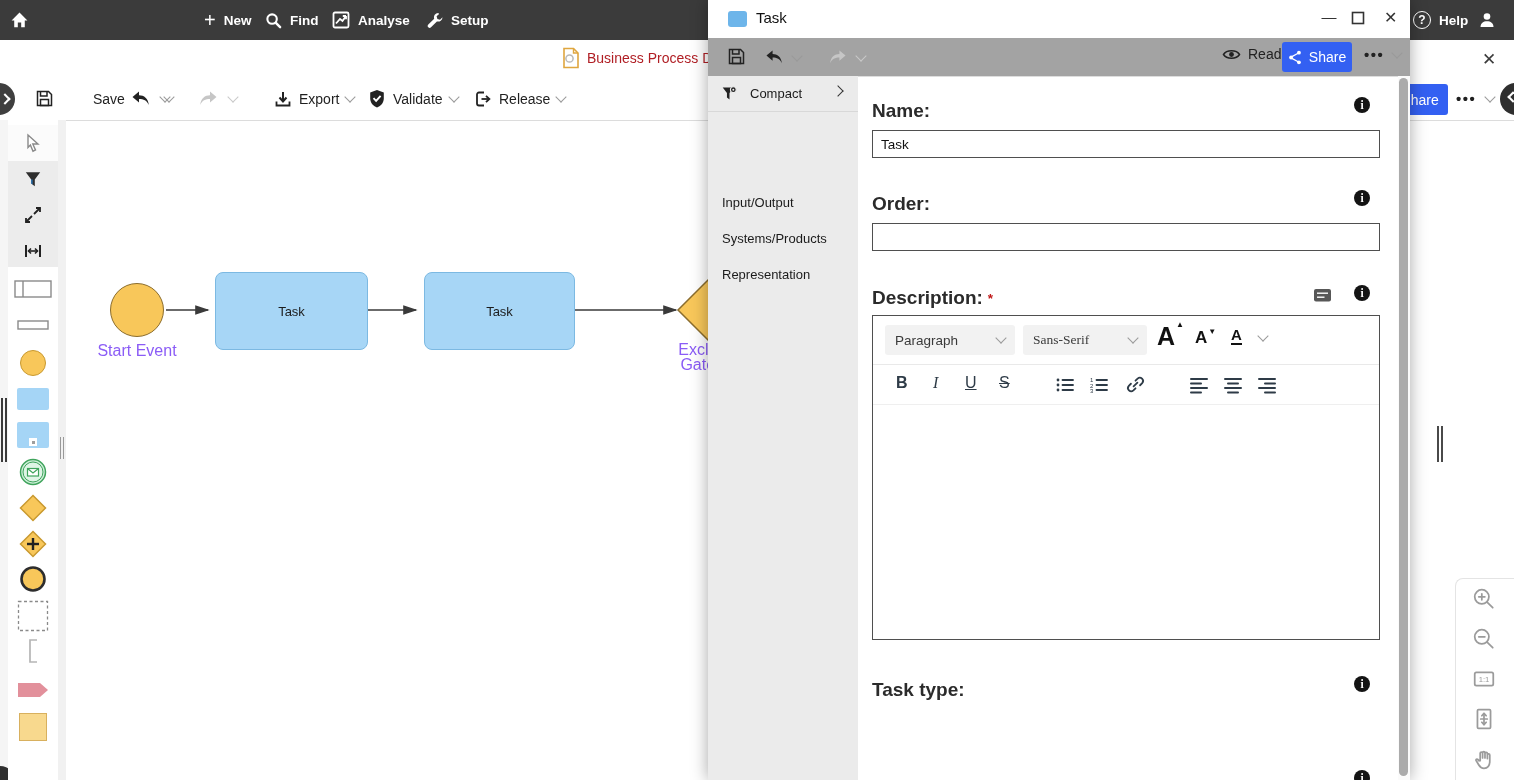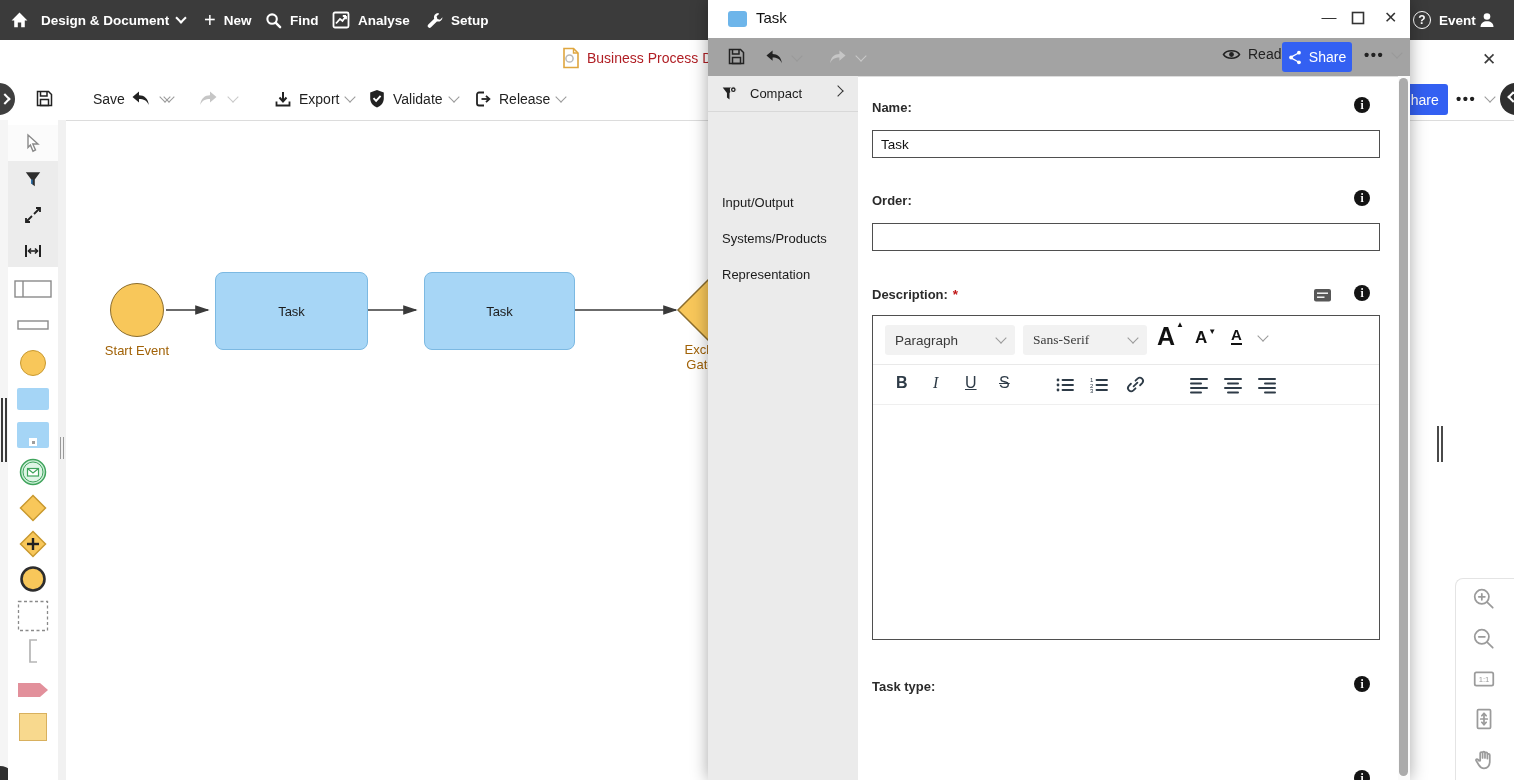--- a/index.html
+++ b/index.html
@@ -20,29 +20,29 @@
   #tabbar{left:0;top:40px;width:1514px;height:38px;background:#fff;border-bottom:1px solid #ececec;}
   
   #toolbar{left:0;top:78px;width:1514px;height:42px;background:#fff;border-bottom:1px solid #dcdcdc;}
   #toolbar .tbtn{position:absolute;top:0;height:41px;display:flex;align-items:center;gap:7px;font-size:14px;color:#1f1f1f;cursor:pointer;}
   .circle-toggle{width:32px;height:32px;border-radius:50%;background:#3f3f3f;color:#fff;display:flex;align-items:center;justify-content:center;}
   
   #palette{left:8px;top:120px;width:50px;height:660px;background:#fff;}
   .ptile{position:absolute;left:0;width:50px;height:36px;display:flex;align-items:center;justify-content:center;cursor:pointer;}
   
   .bpmn-task{position:absolute;background:#a7d6f6;border:1px solid #7cb9e2;border-radius:8px;display:flex;align-items:center;justify-content:center;font-size:13px;color:#1c1c1c;}
-  .node-label{position:absolute;text-align:center;font-size:13px;color:#a16207;line-height:15px;}
+  .node-label{position:absolute;text-align:center;font-size:16px;color:#8b5cf6;line-height:15px;}
   
   #dialog{left:708px;top:0;width:702px;height:780px;background:#fff;z-index:10;box-shadow:0 0 16px rgba(0,0,0,.35);overflow:hidden;}
   #dlg-titlebar{left:0;top:0;width:702px;height:38px;background:#fff;border-bottom:1px solid #e3e3e3;}
   #dlg-toolbar{left:0;top:38px;width:702px;height:38px;background:#a3a3a3;border-bottom:1px solid #ddd;}
   #dlg-nav{left:0;top:76px;width:150px;height:704px;background:#ebebeb;}
   .dnav-item{position:absolute;left:0;width:150px;height:36px;display:flex;align-items:center;font-size:13px;color:#1b1b1b;padding-left:14px;box-sizing:border-box;cursor:pointer;}
   .dnav-item.sel{background:#fff;}
-  .flabel{font-size:13px;font-weight:700;color:#2b2b2b;}
+  .flabel{font-size:19px;font-weight:700;color:#2b2b2b;}
   .finput{position:absolute;border:1px solid #4f4f4f;background:#fff;font-size:13.5px;font-family:"Liberation Sans",sans-serif;color:#111;padding:0 8px;box-sizing:border-box;}
   .info{width:16px;height:16px;border-radius:50%;background:#141414;color:#fff;display:flex;align-items:center;justify-content:center;font-family:"Liberation Serif",serif;font-weight:700;font-size:11.5px;}
   .dd{position:absolute;background:#f2f2f2;border-radius:3px;display:flex;align-items:center;font-size:13.5px;color:#3a3a3a;padding:0 10px;box-sizing:border-box;justify-content:space-between;cursor:pointer;}
   .edbtn{position:absolute;font-size:16px;font-weight:700;color:#2e3b47;cursor:pointer;}
   
   .zicons{stroke:#9b9b9b;fill:none;stroke-width:1.6;stroke-linecap:round;stroke-linejoin:round;}
   .blue-btn{background:#3360f2;color:#fff;border-radius:3px;display:flex;align-items:center;justify-content:center;gap:7px;font-size:14px;cursor:pointer;}
 </style>
 </head>
 <body>
@@ -72,24 +72,20 @@
     </div>
     <div class="node-label" style="left:602px;top:222px;width:88px;">Exclusive Gateway</div>
   </div>
 
   <div class="ab" id="topnav">
     <div class="item" style="left:10px;">
       <svg width="19" height="19" viewBox="0 0 18 18">
           <path d="M9 1.5 16.5 9 H14 v6.5 H10.6 V11 H7.4 v4.5 H4 V9 H1.5 Z" fill="#fff"></path>
         </svg>
     </div>
-    <div class="item" style="left:41px;">
-      <span>Design &amp; Document</span>
-        <span class="chev white"></span>
-    </div>
     <div class="item" style="left:204px;">
       <span style="font-size:20px;font-weight:400;line-height:14px;">+</span>
       <span>New</span>
     </div>
     <div class="item" style="left:265px;">
       <svg width="17" height="17" viewBox="0 0 18 18">
           <circle cx="7.5" cy="7.5" r="5" stroke="#fff" stroke-width="2.2" fill="none"></circle>
           <line x1="11.5" y1="11.5" x2="16" y2="16" stroke="#fff" stroke-width="2.6" stroke-linecap="round"></line>
         </svg>
       <span>Find</span>
@@ -103,21 +99,21 @@
       <span>Analyse</span>
     </div>
     <div class="item" style="left:427px;">
       <svg width="16" height="16" viewBox="0 0 16 16">
           <path d="M11.2 1 a4.3 4.3 0 0 0 -4 5.7 L1.3 12.6 a1.9 1.9 0 0 0 2.7 2.7 L9.9 9.4 a4.3 4.3 0 0 0 5.6-4.1 l-2.5 2.4 -2.6-.8 -.8-2.6 2.5-2.4 A4.3 4.3 0 0 0 11.2 1 Z" fill="#fff"></path>
         </svg>
       <span>Setup</span>
     </div>
     <div class="item" style="left:1413px;">
       <span style="width:18px;height:18px;border:1.7px solid #fff;border-radius:50%;display:flex;align-items:center;justify-content:center;font-size:12px;font-weight:700;box-sizing:border-box;">?</span>
-      <span>Event</span>
+      <span>Help</span>
     </div>
     <div class="item" style="left:1477px;">
       <svg width="20" height="20" viewBox="0 0 20 20">
           <circle cx="10" cy="6.5" r="3.3" fill="#fff"></circle>
           <path d="M3.5 17 c0-3.7 2.9-5.7 6.5-5.7 s6.5 2 6.5 5.7 Z" fill="#fff"></path>
         </svg>
     </div>
   </div>
 
   <div class="ab" id="tabbar">

